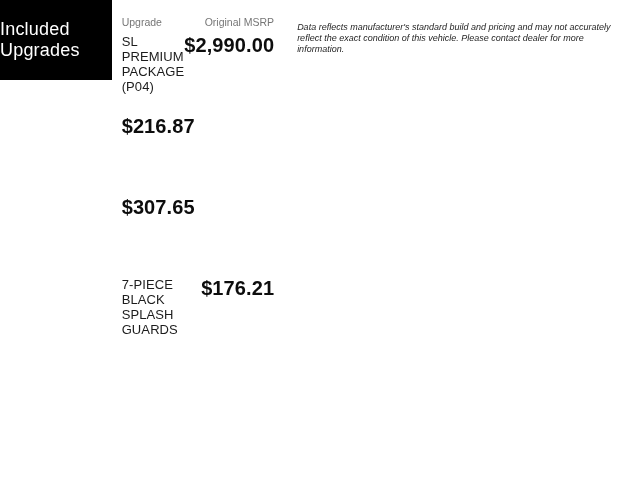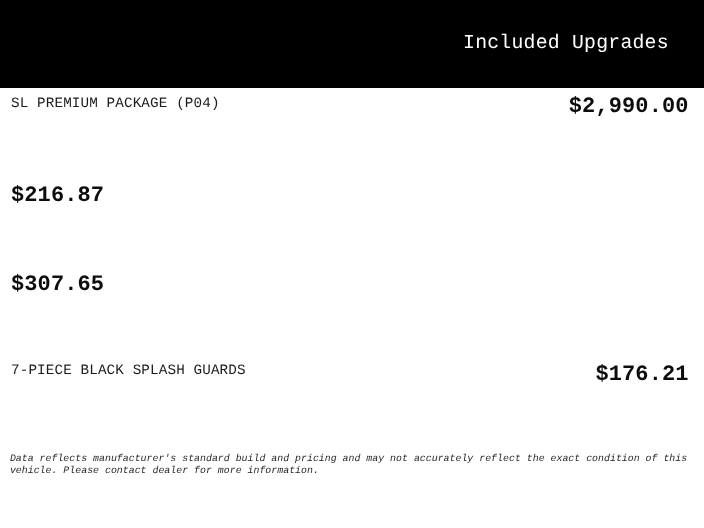--- a/index.html
+++ b/index.html
@@ -8,22 +8,21 @@
     height: 480px;
     background: #ffffff;
     font-family: "Liberation Sans", sans-serif;
     overflow: hidden;
   }
   .page {
     width: 640px;
     height: 480px;
     background: #ffffff;
     display: flex;
-    flex-direction: column;
-    font-family: Liberation Mono, monospace;
+    flex-direction: row;
   }
   .header-bar {
     height: 80px;
     flex: 0 0 80px;
     background: #000000;
     display: flex;
     align-items: center;
     justify-content: flex-end;
     padding-right: 32px;
   }
@@ -59,39 +58,43 @@
     color: #1c1c1c;
     letter-spacing: 0.1px;
   }
   .upgrade-price {
     font-size: 20px;
     font-weight: 700;
     color: #0d0d0d;
     letter-spacing: 0.1px;
   }
   .footer-disclaimer {
-    margin-top: 2px;
+    margin-top: 22px;
     padding: 0 8px 0 9px;
     font-size: 9px;
     font-style: italic;
     color: #1f1f1f;
     line-height: 11px;
   }
 </style>
 </head>
 <body>
 
 <div class="page">
 
   <div class="header-bar">
     <div class="header-title">Included Upgrades</div>
   </div>
 
   <div class="content">
 
+    <div class="col-headers">
+      <span>Upgrade</span>
+      <span>Original MSRP</span>
+    </div>
 
     <div class="rows">
 
       <div class="upgrade-row">
         <span class="upgrade-name">SL PREMIUM PACKAGE (P04)</span>
         <span class="upgrade-price">$2,990.00</span>
       </div>
 
       <div class="upgrade-row">
         <span class="upgrade-price">$216.87</span>

